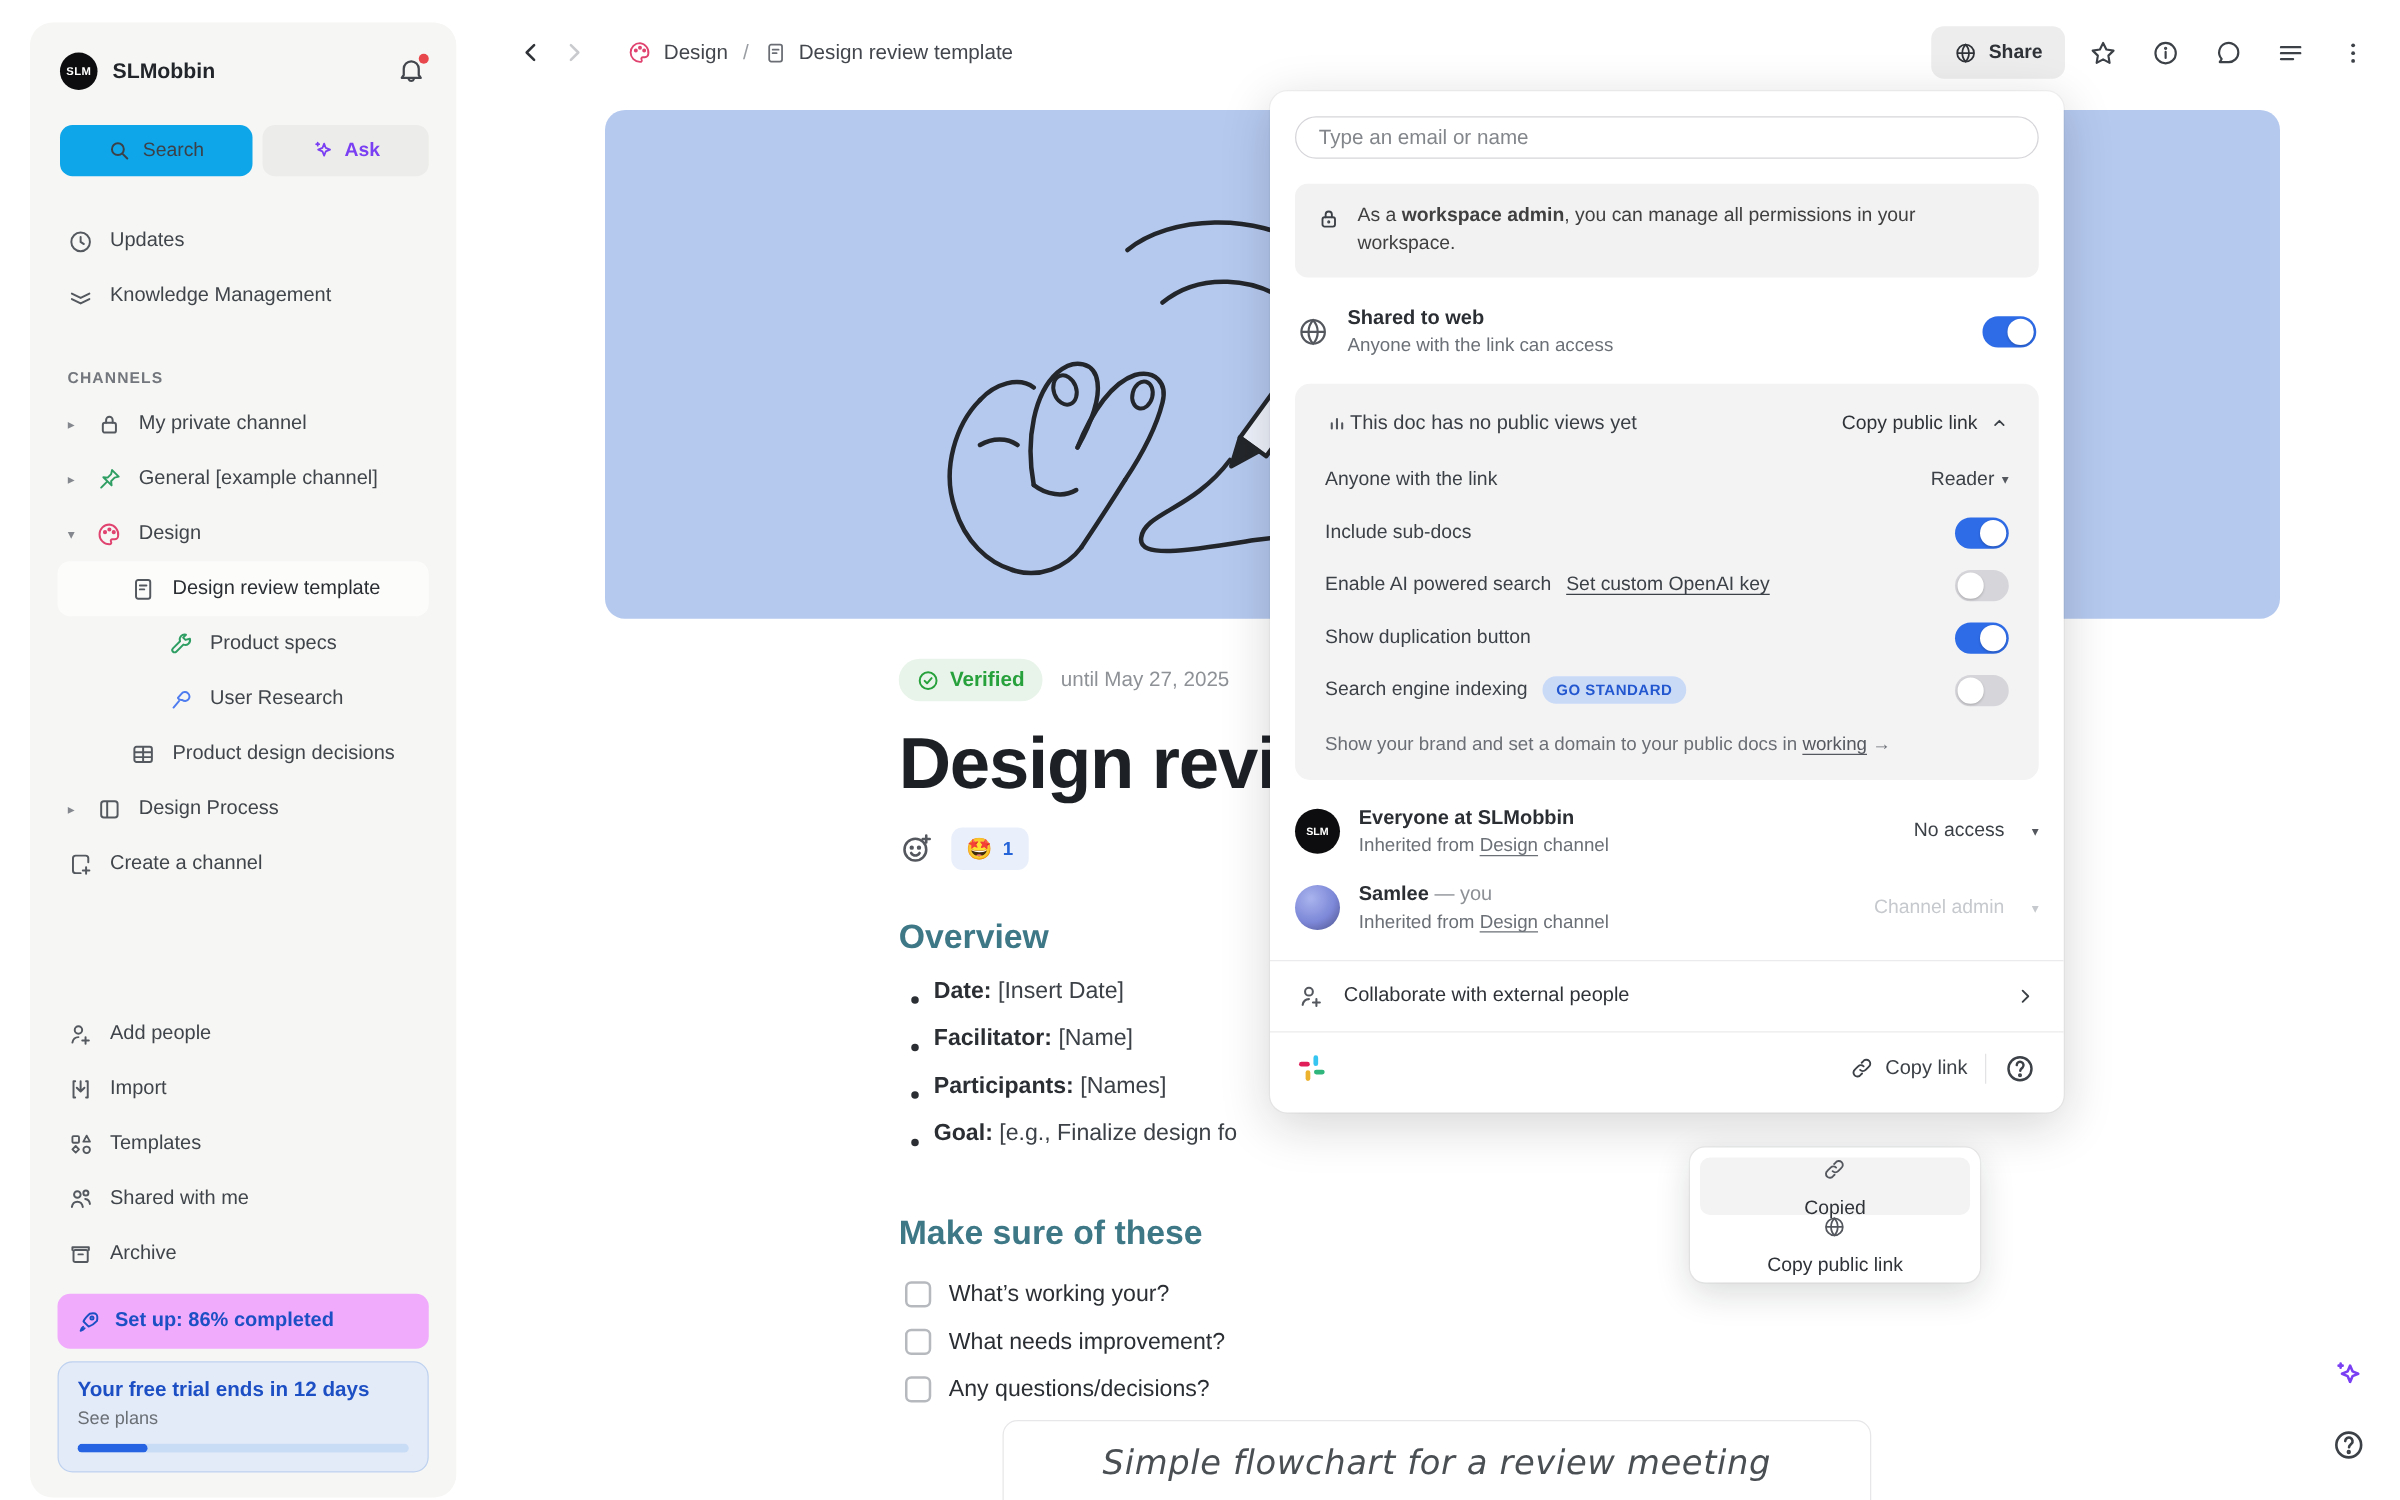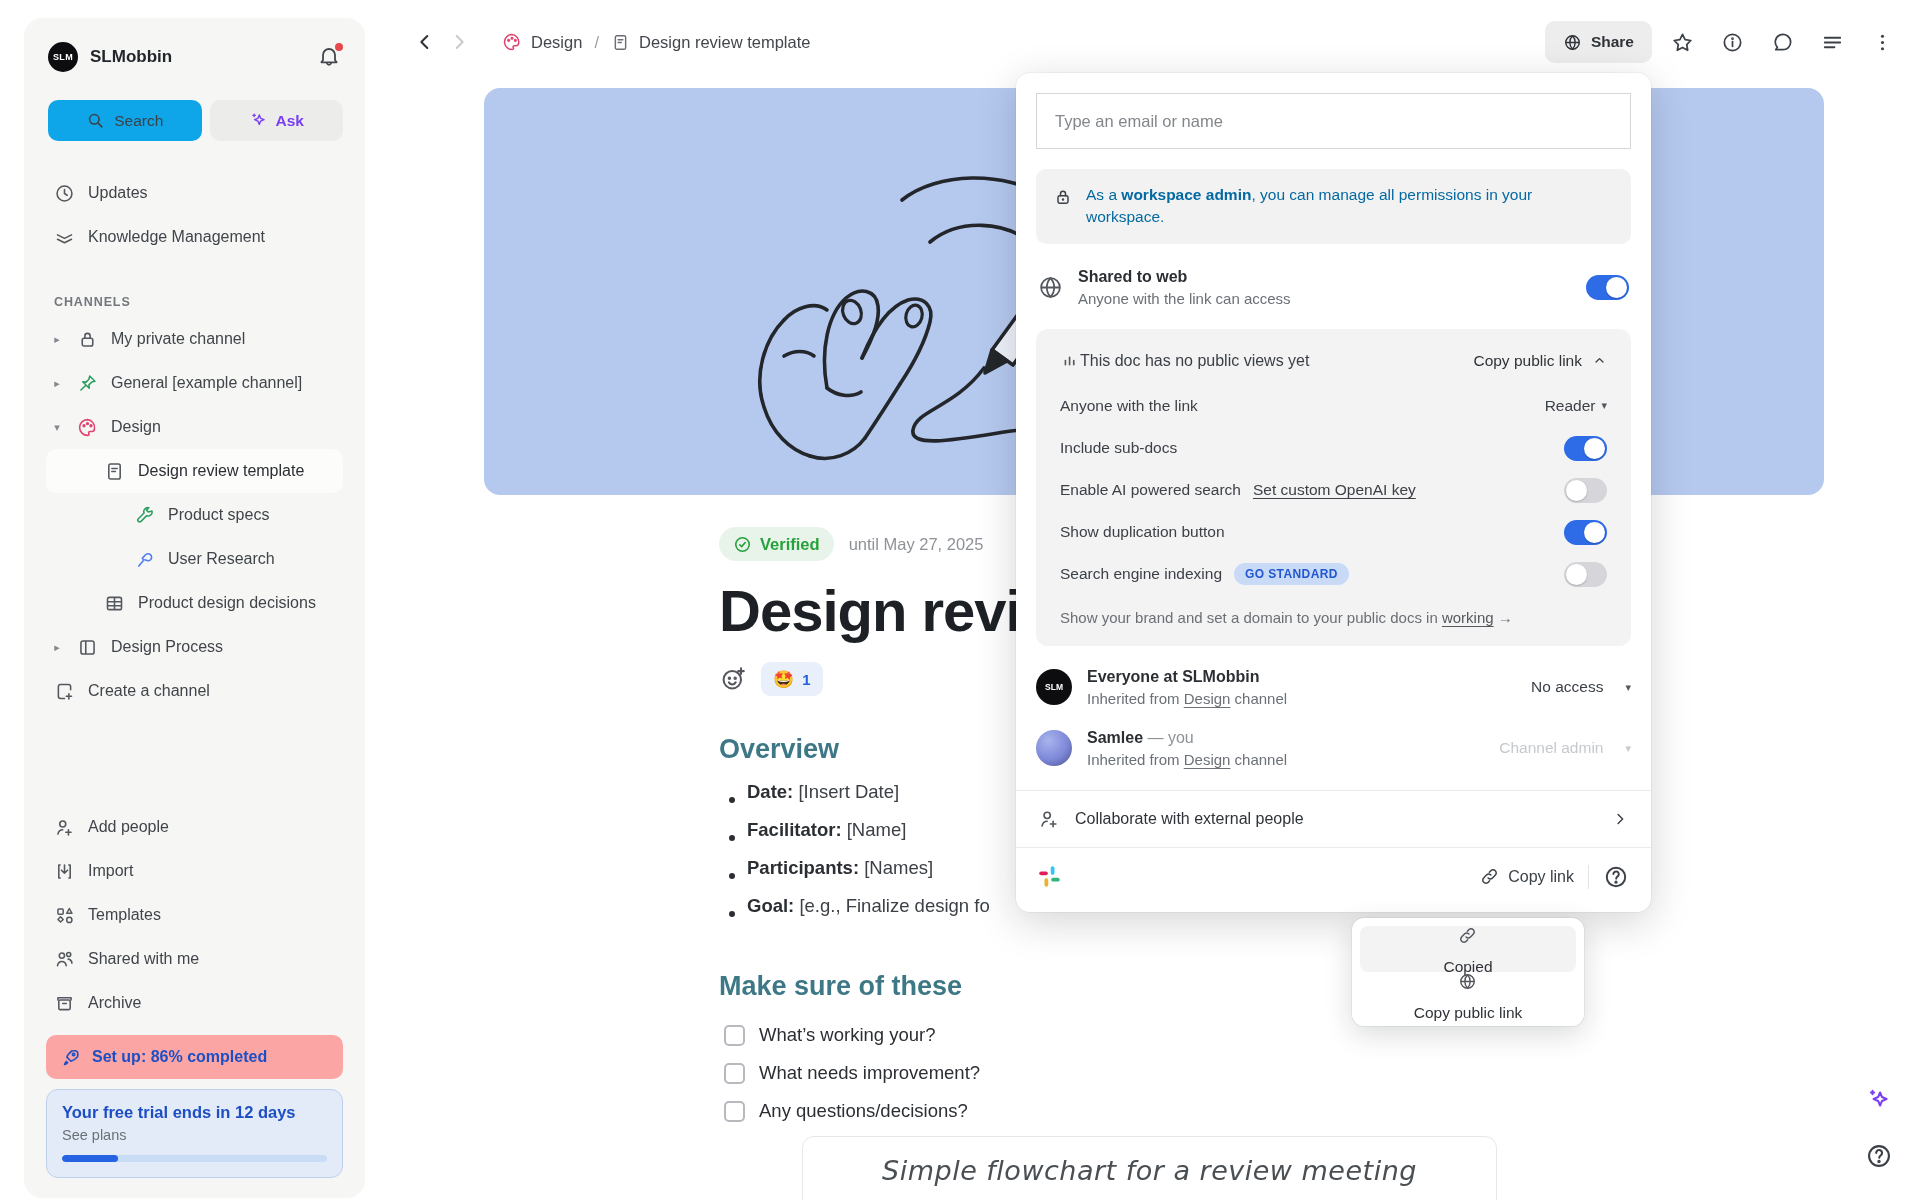--- a/index.html
+++ b/index.html
@@ -33,21 +33,21 @@
   .lvl-a { padding-left:26px; }
   .lvl-b { padding-left:80px; }
   .lvl-c { padding-left:110px; }
   .side-item.active { margin:0 22px; padding-left:58px; background:#fcfcfb; border-radius:10px;
     color:#2a2e33; font-weight:500; }
   .icon-green { color:#2f9e63 !important; }
   .icon-pink  { color:#e0436f !important; }
   .icon-blue  { color:#4f7df0 !important; }
 
   .side-footer { margin-top:auto; }
-  .setup-pill { margin:10px 22px 0; height:44px; border-radius:10px; background:#fca5a5;
+  .setup-pill { margin:10px 22px 0; height:44px; border-radius:10px; background:#f0abfc;
     display:flex; align-items:center; gap:11px; padding:0 14px; color:#1d4fc4; font-weight:700; font-size:16px; cursor:pointer; }
   .trial-card { margin:10px 22px 0; border-radius:12px; background:#e4ebf8; border:1px solid #bdd1ef;
     padding:13px 15px 15px; cursor:pointer; }
   .trial-title { color:#1d4fc4; font-weight:700; font-size:16.5px; }
   .trial-link { color:#6b7076; font-size:14.5px; margin-top:5px; }
   .trial-bar { margin-top:12px; height:7px; border-radius:4px; background:#c9dcf6; overflow:hidden; }
   .trial-fill { height:100%; border-radius:4px; background:#2563e3; }
 
   
   .topbar { position:absolute; left:408px; top:18px; right:18px; height:48px; display:flex; align-items:center; }
@@ -84,25 +84,25 @@
   .check-row { display:flex; align-items:center; gap:14px; height:38px; font-size:18.5px; color:#2b2f34; cursor:pointer; }
   .checkbox { width:21px; height:21px; border:2px solid #b6b9be; border-radius:5px; background:#fff; margin-left:5px; flex:none; }
   .flow-box { position:absolute; left:802px; top:1136px; width:695px; height:120px; background:#fff;
     border:1.5px solid #e7e7e9; border-radius:12px; display:flex; justify-content:center; padding-top:18px; }
   .flow-caption { font-size:27px; color:#4a4f54; font-style:italic; letter-spacing:.5px;
     font-family:"DejaVu Sans", sans-serif; }
 
   
   .dialog { position:absolute; left:1016px; top:73px; width:635px; background:#ffffff; border-radius:14px;
     box-shadow:0 10px 40px rgba(20,22,26,.18), 0 0 0 1px rgba(20,22,26,.04); padding:20px; z-index:10; }
-  .dlg-input { width:100%; height:56px; border:1.5px solid #d6d6da; border-radius:0; padding:0 18px;
+  .dlg-input { width:100%; height:34px; border:1.5px solid #d6d6da; border-radius:17px; padding:0 18px;
     font-size:16.5px; color:#2b2f34; outline:none; font-family:inherit; }
   .dlg-input::placeholder { color:#83878c; }
   .admin-note { margin-top:20px; background:#f2f2f3; border-radius:10px; padding:15px 17px;
-    display:flex; gap:13px; font-size:15.5px; color:#0369a1; line-height:1.45; }
+    display:flex; gap:13px; font-size:15.5px; color:#404040; line-height:1.45; }
   .admin-note .ic { width:20px; height:20px; flex:none; margin-top:3px; color:#3c4147; }
   .stw-row { display:flex; align-items:center; gap:15px; margin:24px 2px 22px; }
   .stw-ic { width:25px; height:25px; color:#54585e; flex:none; }
   .stw-title { font-size:16px; font-weight:700; color:#2b2f34; }
   .stw-sub { font-size:15px; color:#6b7077; margin-top:4px; }
   .grow { flex:1; }
 
   .toggle { width:43px; height:25px; border-radius:14px; position:relative; flex:none; cursor:pointer; }
   .toggle.on  { background:#2e6be6; }
   .toggle.off { background:#d6d6da; }

